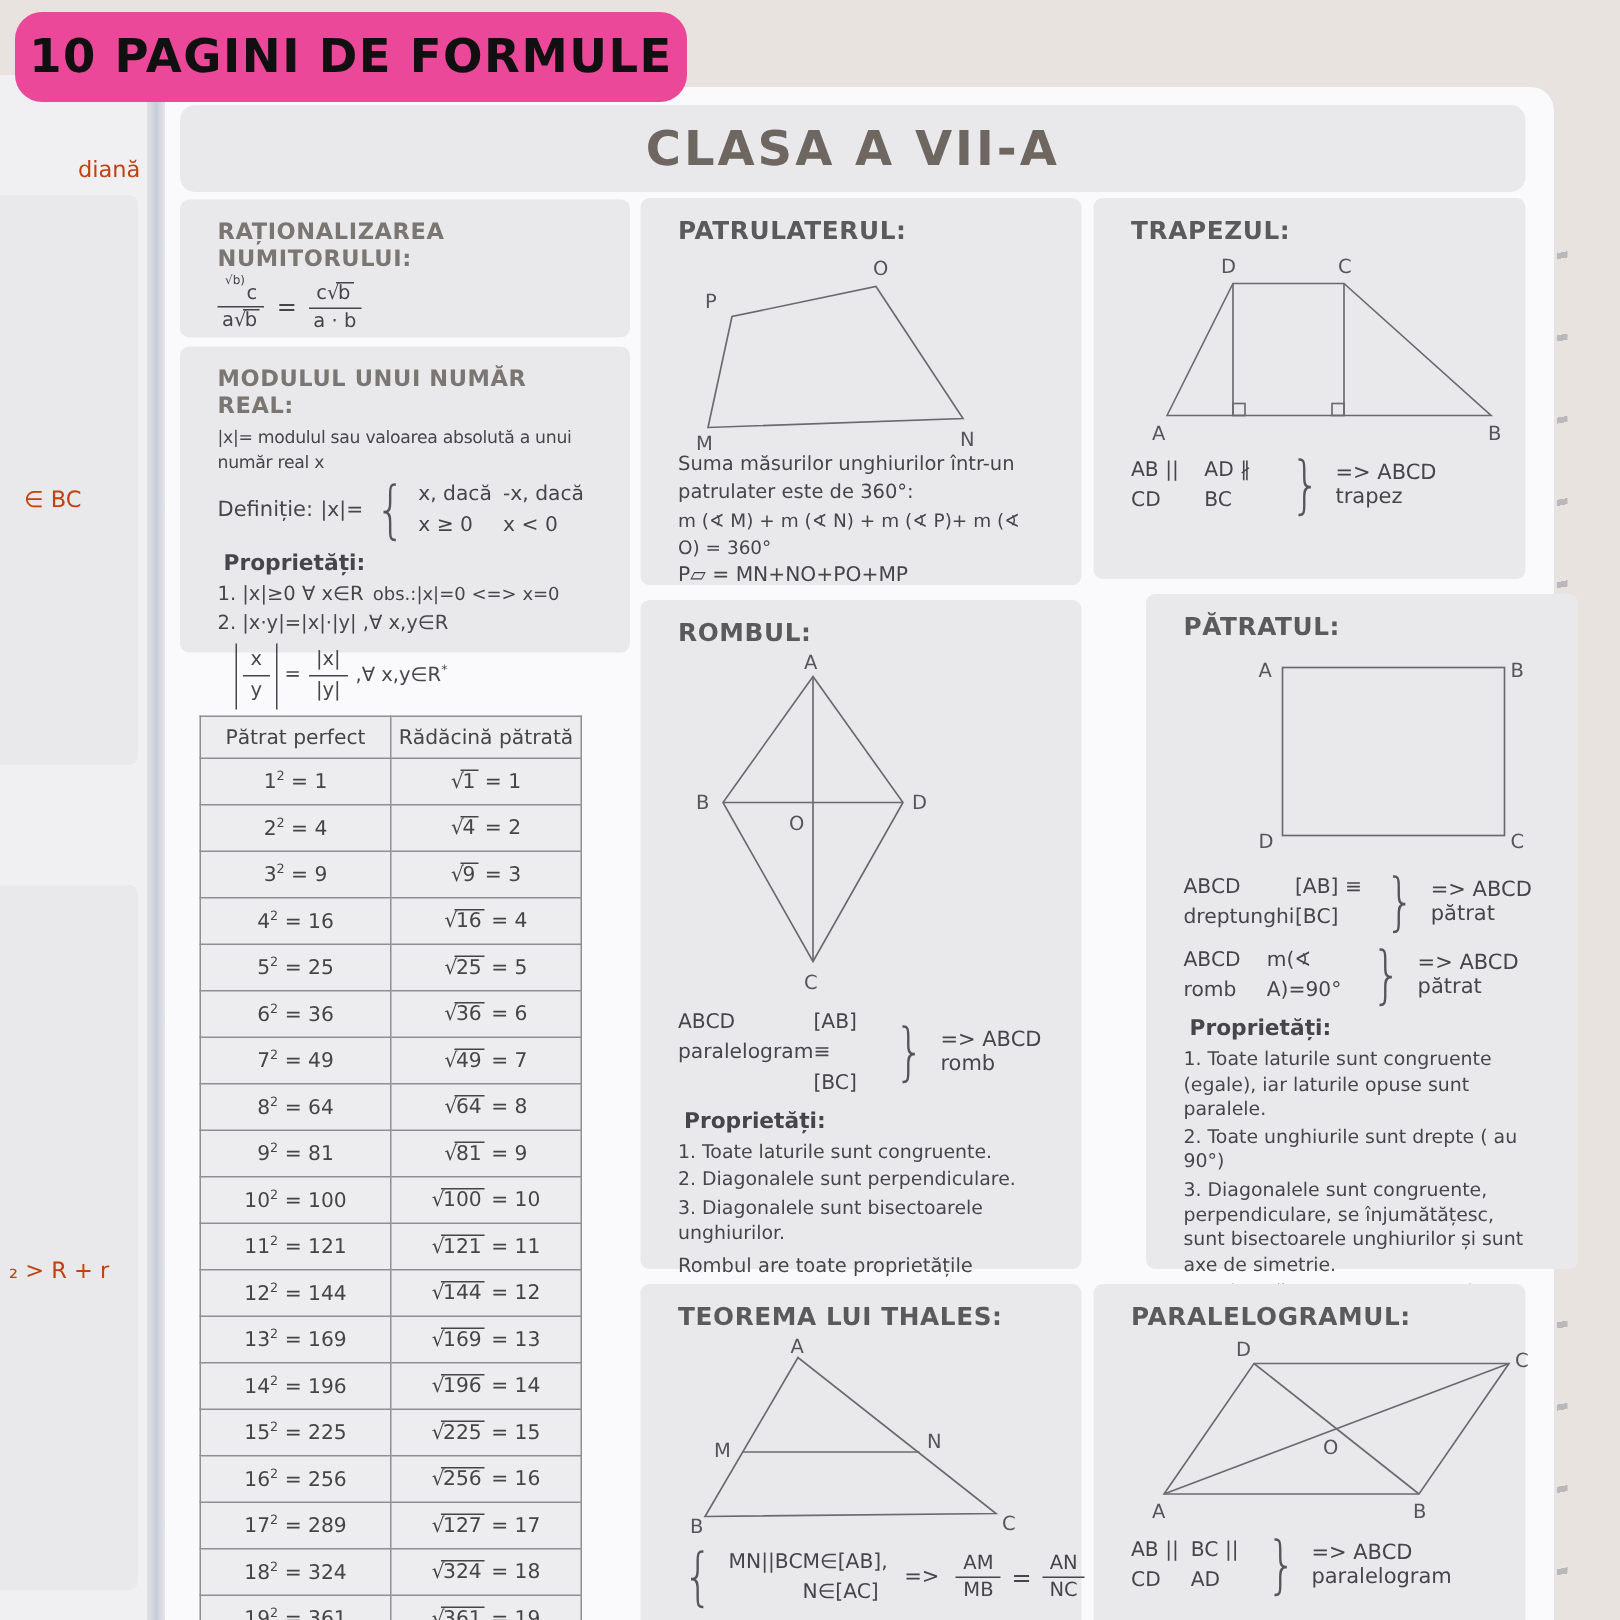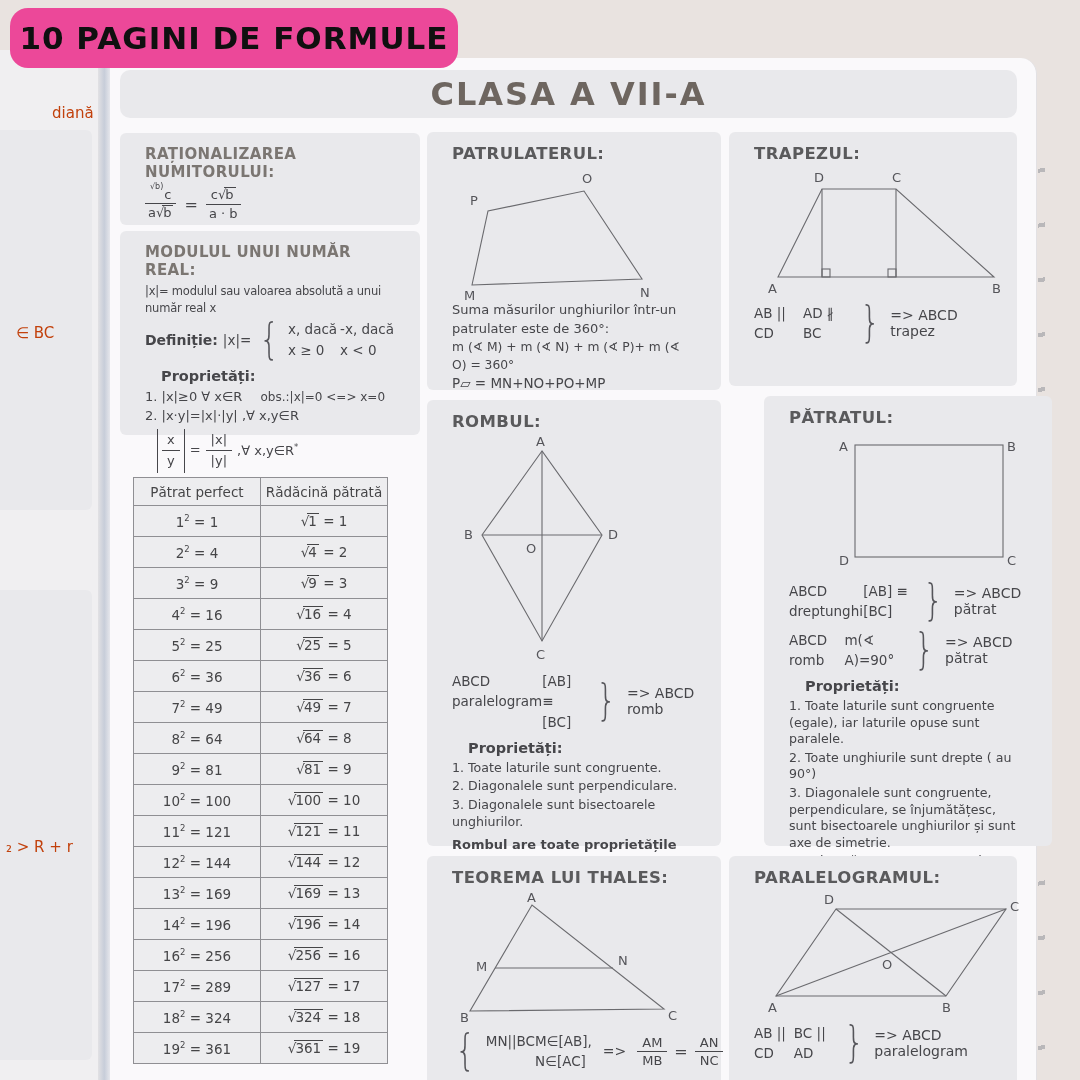--- a/index.html
+++ b/index.html
@@ -11,52 +11,52 @@
   .prev-block{background:#e9e9ec;border-radius:0 6px 6px 0}
   .gutter{left:98px;top:50px;width:14px;height:1030px;
           background:linear-gradient(90deg,#e2e1e4,#c7cdd9 45%,#f0eff2)}
   .page{left:110px;top:58px;width:926px;height:1022px;background:#faf9fb;
         border-top-right-radius:16px;border-right:1px solid #e2e1e4}
   .stitch{left:1038px;top:118px;width:7px;height:945px;opacity:.75;
           background:repeating-linear-gradient(170deg,transparent 0 50px,#a9a9ad 50px 54px)}
   .badge{left:10px;top:8px;width:448px;height:60px;border-radius:18px;
          display:flex;align-items:center;justify-content:center;
          font-size:31px;font-weight:bold;color:#101010;letter-spacing:1px}
-  .title-strip{left:120px;top:70px;width:897px;height:48px;background:#e9e9ec;border-radius:10px;
+  .title-strip{left:120px;top:70px;width:897px;height:58px;background:#e9e9ec;border-radius:10px;
          display:flex;align-items:center;justify-content:center}
   .page-title{font-size:32px;font-weight:bold;color:#6e6660;letter-spacing:2px}
   
   .panel{position:absolute;background:#e9e9ec;border-radius:6px;padding:12px 25px;box-sizing:border-box}
   .h{font-weight:bold;letter-spacing:.4px;margin-bottom:4px}
   .h-left{color:#7b7672;font-size:15px}
   .h-mid{color:#5a5a5c;font-size:16.5px}
   .line{font-size:13px;line-height:1.45}
   .small{font-size:11.5px;letter-spacing:-.2px}
-  .b{font-weight:bold}
+  .b{font-weight:normal}
   .sp{font-size:8.5px;vertical-align:super}
   .ol{display:inline-block;border-top:1.2px solid currentColor;padding:0 2px 0 1px;margin-left:-2px;line-height:1.15}
   .frac{display:inline-flex;flex-direction:column;align-items:center;vertical-align:middle;font-size:13px}
   .frac .num{border-bottom:1.2px solid #46464a;padding:0 5px 1px;text-align:center}
   .frac .den{padding-top:1px;text-align:center}
   .brace{font-size:42px;font-weight:200;line-height:.9;color:#55555a;transform:scaleX(.75);display:inline-block}
   .cond{display:flex;align-items:center;gap:7px;margin-top:8px}
   .cond-lines{display:flex;flex-direction:row;font-size:13.5px;line-height:1.5}
   .result{font-size:14px}
   .abswrap{border-left:1.5px solid #46464a;border-right:1.5px solid #46464a;padding:2px 4px;display:inline-block;vertical-align:middle}
   .sup-pre{font-size:8px;position:relative;top:-5px;margin-right:1px}
   svg{display:block}
   svg line,svg polygon,svg rect,svg polyline{stroke:#6a6a6e;stroke-width:1.1;fill:none}
   svg text{font-size:13px;fill:#55555a;font-family:"DejaVu Sans",sans-serif}
   
   table.sq{border-collapse:collapse;background:#ededef}
   table.sq th,table.sq td{border:1px solid #8f8f93;width:126px;height:30px;
       text-align:center;font-size:13.5px;color:#454547;font-weight:normal;padding:0}
   table.sq th{height:27px}
   .frag{position:absolute;font-size:15px;color:#c2410c;white-space:nowrap}
-  .prop-title{font-weight:bold;font-size:14.5px;margin:8px 16px 4px;color:#46464a}
+  .prop-title{font-weight:bold;font-size:14.5px;margin:8px 4px 4px;color:#46464a}
   .props .line{font-size:12.6px;line-height:1.32;margin-bottom:2px}
 </style>
 </head>
 <body>
 
 <div class="abs prev-page">
   <div class="abs prev-block" style="left:0;top:80px;width:92px;height:380px"></div>
   <div class="abs prev-block" style="left:0;top:540px;width:92px;height:470px"></div>
 </div>
 <div class="frag" style="left:52px;top:104px">diană</div>
@@ -98,21 +98,21 @@
     <span style="font-size:13.5px">|x|=</span>
     <span class="brace">{</span>
     <span class="cond-lines">
       <span>x, dacă x ≥ 0</span>
       <span>-x, dacă x &lt; 0</span>
     </span>
   </div>
   <div class="prop-title">Proprietăți:</div>
   <div class="line">
     <span>1. |x|≥0 ∀ x∈R</span>
-    <span style="font-size:12px;margin-left:14px">obs.:|x|=0 &lt;=&gt; x=0</span>
+    <span style="font-size:12px;margin-left:2px">obs.:|x|=0 &lt;=&gt; x=0</span>
   </div>
   <div class="line">2. |x·y|=|x|·|y| ,∀ x,y∈R</div>
   <div class="line" style="display:flex;align-items:center;gap:5px;margin:3px 0 3px 12px">
     <span class="abswrap"><span class="frac">
           <span class="num">x</span>
           <span class="den">y</span>
         </span></span>
     <span>=</span>
     <span class="frac">
         <span class="num">|x|</span>
@@ -179,20 +179,24 @@
         <td>12<sup class="sp">2</sup> = 144</td>
         <td>√<span class="ol">144</span> = 12</td>
       </tr>
       <tr>
         <td>13<sup class="sp">2</sup> = 169</td>
         <td>√<span class="ol">169</span> = 13</td>
       </tr>
       <tr>
         <td>14<sup class="sp">2</sup> = 196</td>
         <td>√<span class="ol">196</span> = 14</td>
+      </tr>
+      <tr>
+        <td>15<sup class="sp">2</sup> = 225</td>
+        <td>√<span class="ol">225</span> = 15</td>
       </tr>
       <tr>
         <td>16<sup class="sp">2</sup> = 256</td>
         <td>√<span class="ol">256</span> = 16</td>
       </tr>
       <tr>
         <td>17<sup class="sp">2</sup> = 289</td>
         <td>√<span class="ol">127</span> = 17</td>
       </tr>
       <tr>

